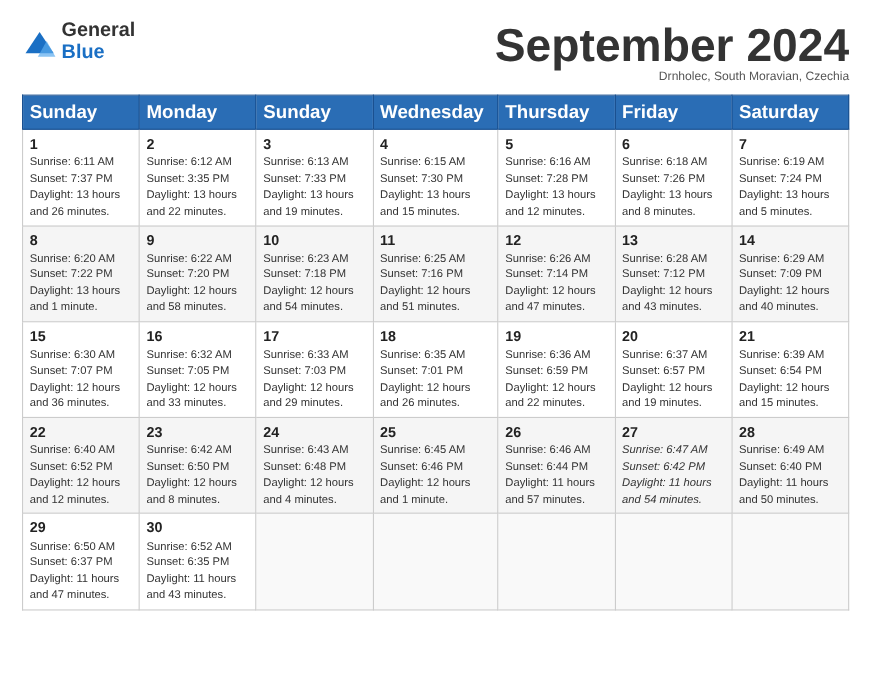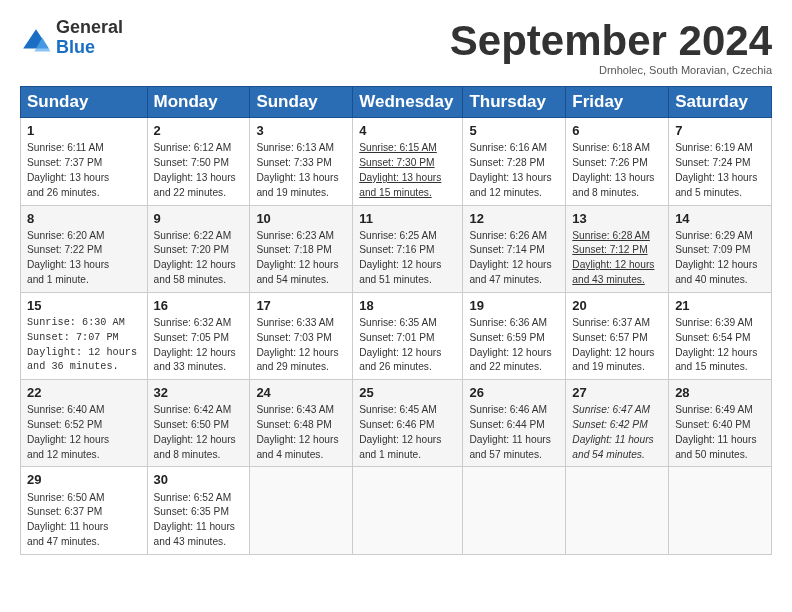--- a/index.html
+++ b/index.html
@@ -130,34 +130,34 @@
           <td>
             <span class="day-num">1</span>
             <div class="day-info" style="white-space: pre-line;">Sunrise: 6:11 AM
 Sunset: 7:37 PM
 Daylight: 13 hours
 and 26 minutes.</div>
           </td>
           <td>
             <span class="day-num">2</span>
             <div class="day-info" style="white-space: pre-line;">Sunrise: 6:12 AM
-Sunset: 7:50 PM
+Sunset: 3:35 PM
 Daylight: 13 hours
 and 22 minutes.</div>
           </td>
           <td>
             <span class="day-num">3</span>
             <div class="day-info" style="white-space: pre-line;">Sunrise: 6:13 AM
 Sunset: 7:33 PM
 Daylight: 13 hours
 and 19 minutes.</div>
           </td>
           <td>
             <span class="day-num">4</span>
-            <div class="day-info" style="white-space: pre-line; text-decoration: underline;">Sunrise: 6:15 AM
+            <div class="day-info" style="white-space: pre-line;">Sunrise: 6:15 AM
 Sunset: 7:30 PM
 Daylight: 13 hours
 and 15 minutes.</div>
           </td>
           <td>
             <span class="day-num">5</span>
             <div class="day-info" style="white-space: pre-line;">Sunrise: 6:16 AM
 Sunset: 7:28 PM
 Daylight: 13 hours
 and 12 minutes.</div>
@@ -208,37 +208,37 @@
           </td>
           <td>
             <span class="day-num">12</span>
             <div class="day-info" style="white-space: pre-line;">Sunrise: 6:26 AM
 Sunset: 7:14 PM
 Daylight: 12 hours
 and 47 minutes.</div>
           </td>
           <td>
             <span class="day-num">13</span>
-            <div class="day-info" style="white-space: pre-line; text-decoration: underline;">Sunrise: 6:28 AM
+            <div class="day-info" style="white-space: pre-line;">Sunrise: 6:28 AM
 Sunset: 7:12 PM
 Daylight: 12 hours
 and 43 minutes.</div>
           </td>
           <td>
             <span class="day-num">14</span>
             <div class="day-info" style="white-space: pre-line;">Sunrise: 6:29 AM
 Sunset: 7:09 PM
 Daylight: 12 hours
 and 40 minutes.</div>
           </td>
         </tr>
         <tr>
           <td>
             <span class="day-num">15</span>
-            <div class="day-info" style="white-space: pre-line; font-family: Liberation Mono, monospace;">Sunrise: 6:30 AM
+            <div class="day-info" style="white-space: pre-line;">Sunrise: 6:30 AM
 Sunset: 7:07 PM
 Daylight: 12 hours
 and 36 minutes.</div>
           </td>
           <td>
             <span class="day-num">16</span>
             <div class="day-info" style="white-space: pre-line;">Sunrise: 6:32 AM
 Sunset: 7:05 PM
 Daylight: 12 hours
 and 33 minutes.</div>
@@ -281,21 +281,21 @@
         </tr>
         <tr>
           <td>
             <span class="day-num">22</span>
             <div class="day-info" style="white-space: pre-line;">Sunrise: 6:40 AM
 Sunset: 6:52 PM
 Daylight: 12 hours
 and 12 minutes.</div>
           </td>
           <td>
-            <span class="day-num">32</span>
+            <span class="day-num">23</span>
             <div class="day-info" style="white-space: pre-line;">Sunrise: 6:42 AM
 Sunset: 6:50 PM
 Daylight: 12 hours
 and 8 minutes.</div>
           </td>
           <td>
             <span class="day-num">24</span>
             <div class="day-info" style="white-space: pre-line;">Sunrise: 6:43 AM
 Sunset: 6:48 PM
 Daylight: 12 hours

